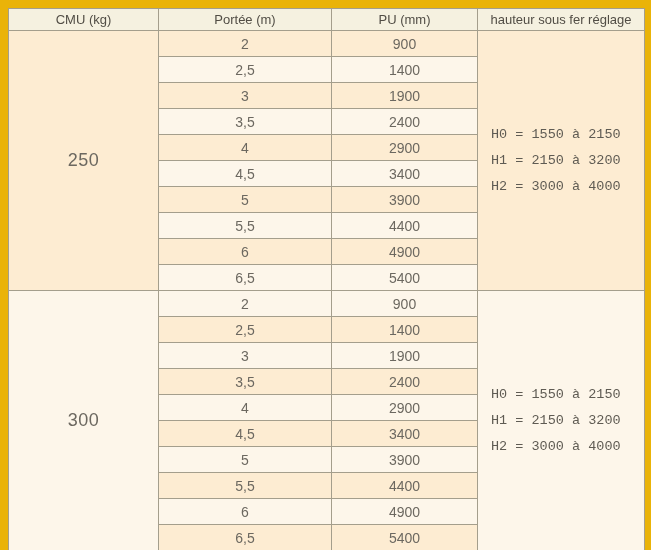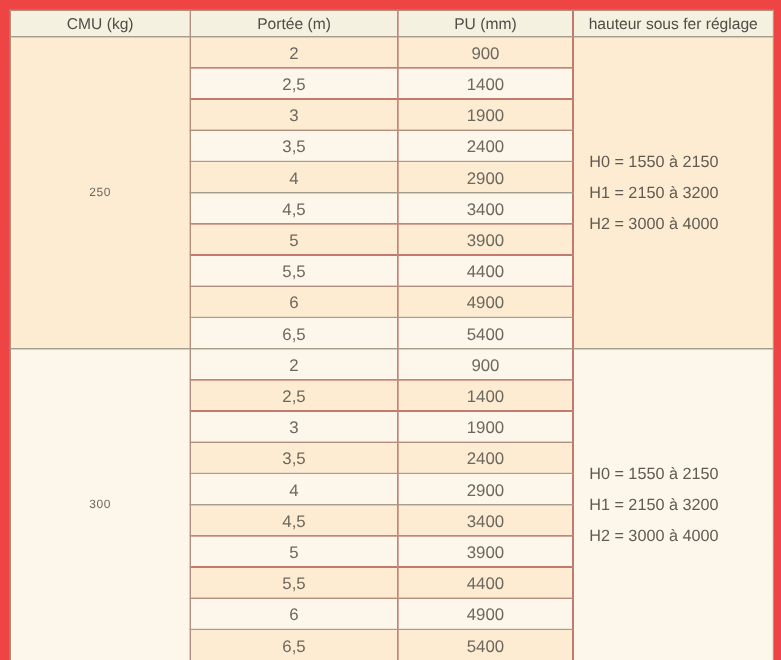--- a/index.html
+++ b/index.html
@@ -6,21 +6,21 @@
     margin: 0;
     padding: 0;
     background: #ffffff;
     font-family: "Liberation Sans", sans-serif;
   }
   .page {
     position: relative;
     width: 651px;
     height: 550px;
     overflow: hidden;
-    background: #ef4444;
+    background: #eab308;
   }
   table.spec-table {
     position: absolute;
     left: 8px;
     top: 8px;
     border-collapse: collapse;
     table-layout: fixed;
     width: 636px;
   }
   .spec-table th,
@@ -41,33 +41,34 @@
   .spec-table td {
     height: 25px;
     font-size: 14px;
     color: #6c6860;
     text-align: center;
     vertical-align: middle;
   }
   .orange { background: #fdecd2; }
   .cream  { background: #fdf6ea; }
   td.cmu-cell {
-    font-size: 10px;
+    font-size: 18px;
     letter-spacing: 0.5px;
   }
   td.hauteur-cell {
     text-align: left;
     vertical-align: middle;
     padding-left: 13px;
   }
   .h-line {
     font-size: 13.5px;
     line-height: 26px;
     color: #5f5b53;
     white-space: nowrap;
+    font-family: Liberation Mono, monospace;
   }
   .grp2-start td { border-top: 1px solid #a49e8c; }
 </style>
 </head>
 <body>
 
 <div class="page">
   <table class="spec-table">
     <colgroup>
       <col style="width:150px">

